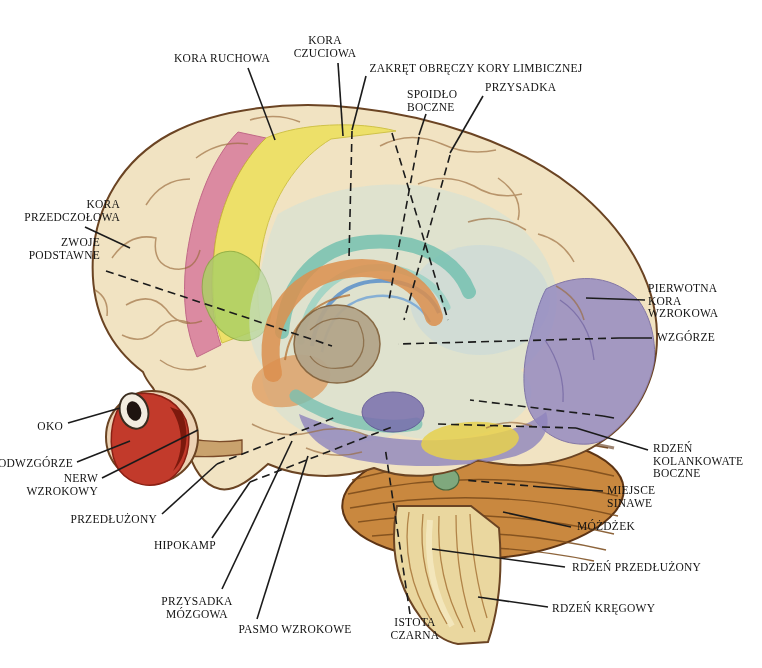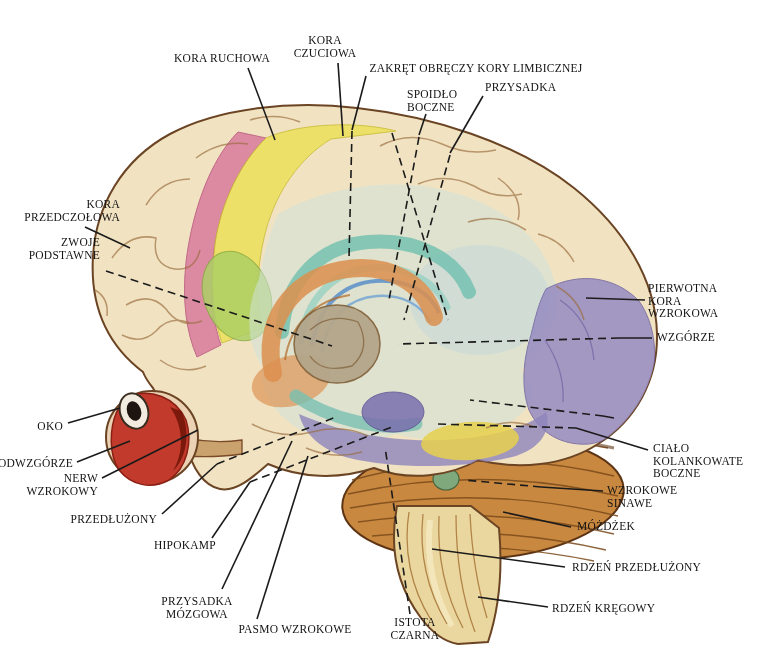--- a/index.html
+++ b/index.html
@@ -183,22 +183,22 @@
   <div class="lbl r" style="right:546px;top:539px">HIPOKAMP</div>
   <div class="lbl c" style="left:197px;top:595px">PRZYSADKA
 MÓZGOWA</div>
   <div class="lbl c" style="left:295px;top:623px">PASMO WZROKOWE</div>
   <div class="lbl c" style="left:415px;top:616px">ISTOTA
 CZARNA</div>
   <div class="lbl l" style="left:648px;top:282px">PIERWOTNA
 KORA
 WZROKOWA</div>
   <div class="lbl l" style="left:657px;top:331px">WZGÓRZE</div>
-  <div class="lbl l" style="left:653px;top:442px">CIAŁO
+  <div class="lbl l" style="left:653px;top:442px">RDZEŃ
 KOLANKOWATE
 BOCZNE</div>
-  <div class="lbl l" style="left:607px;top:484px">WZROKOWE
+  <div class="lbl l" style="left:607px;top:484px">MIEJSCE
 SINAWE</div>
   <div class="lbl l" style="left:577px;top:520px">MÓŻDŻEK</div>
   <div class="lbl l" style="left:572px;top:561px">RDZEŃ PRZEDŁUŻONY</div>
   <div class="lbl l" style="left:552px;top:602px">RDZEŃ KRĘGOWY</div>
 
 </div>
 
 </body></html>

